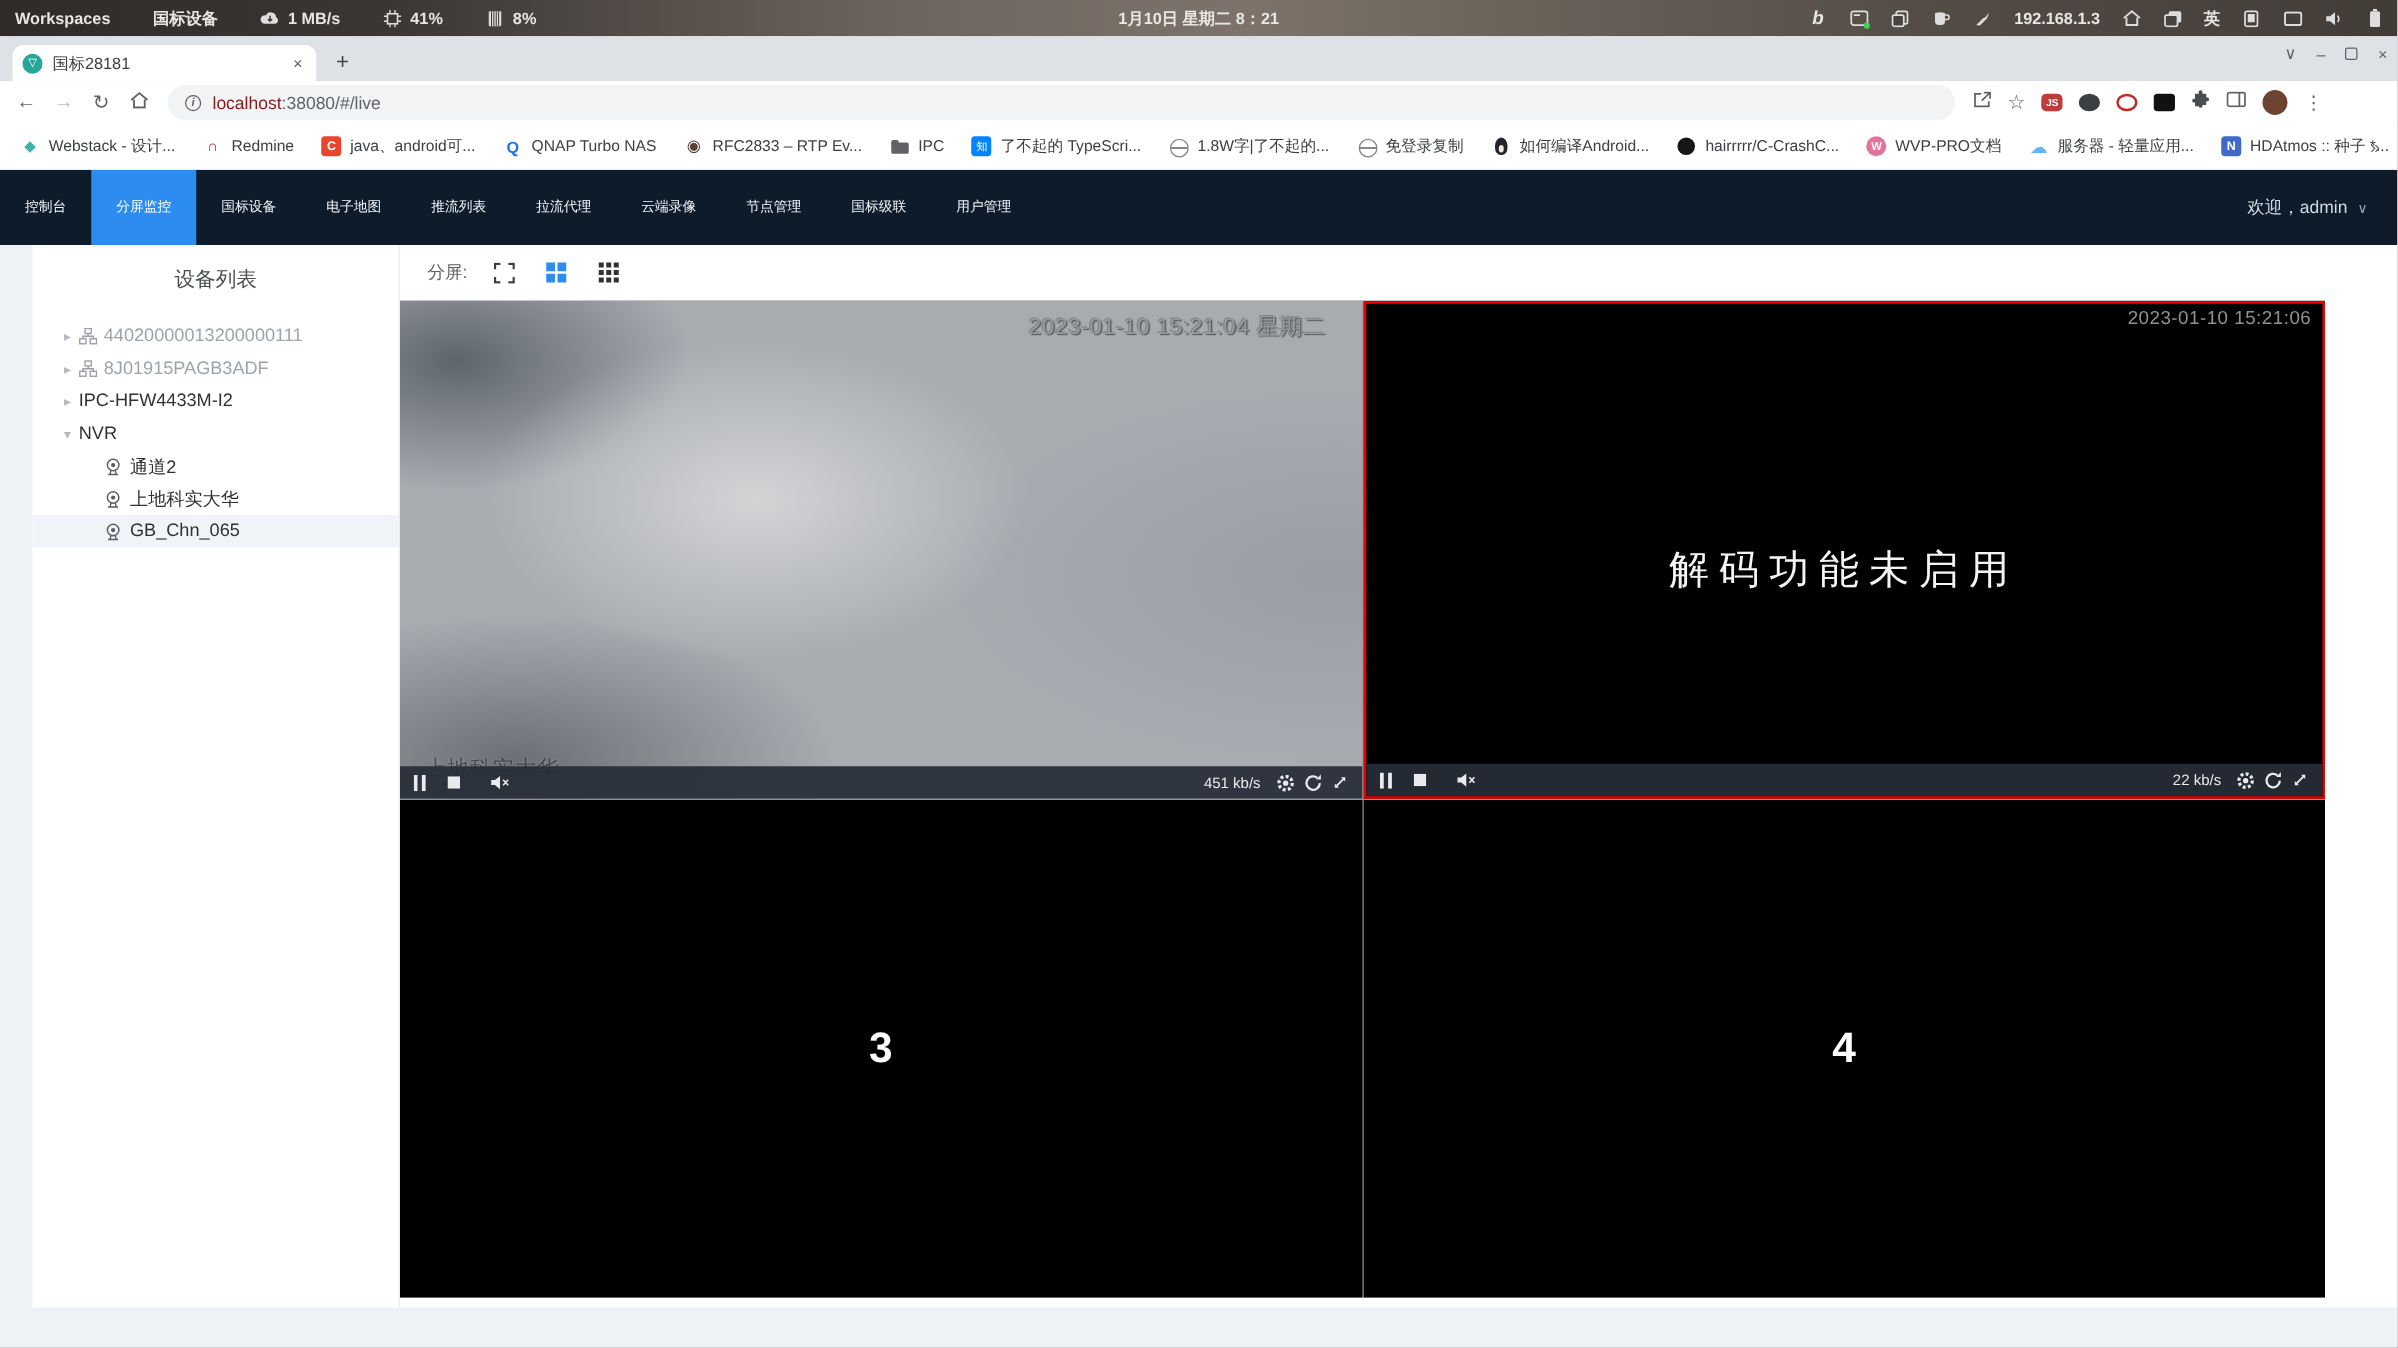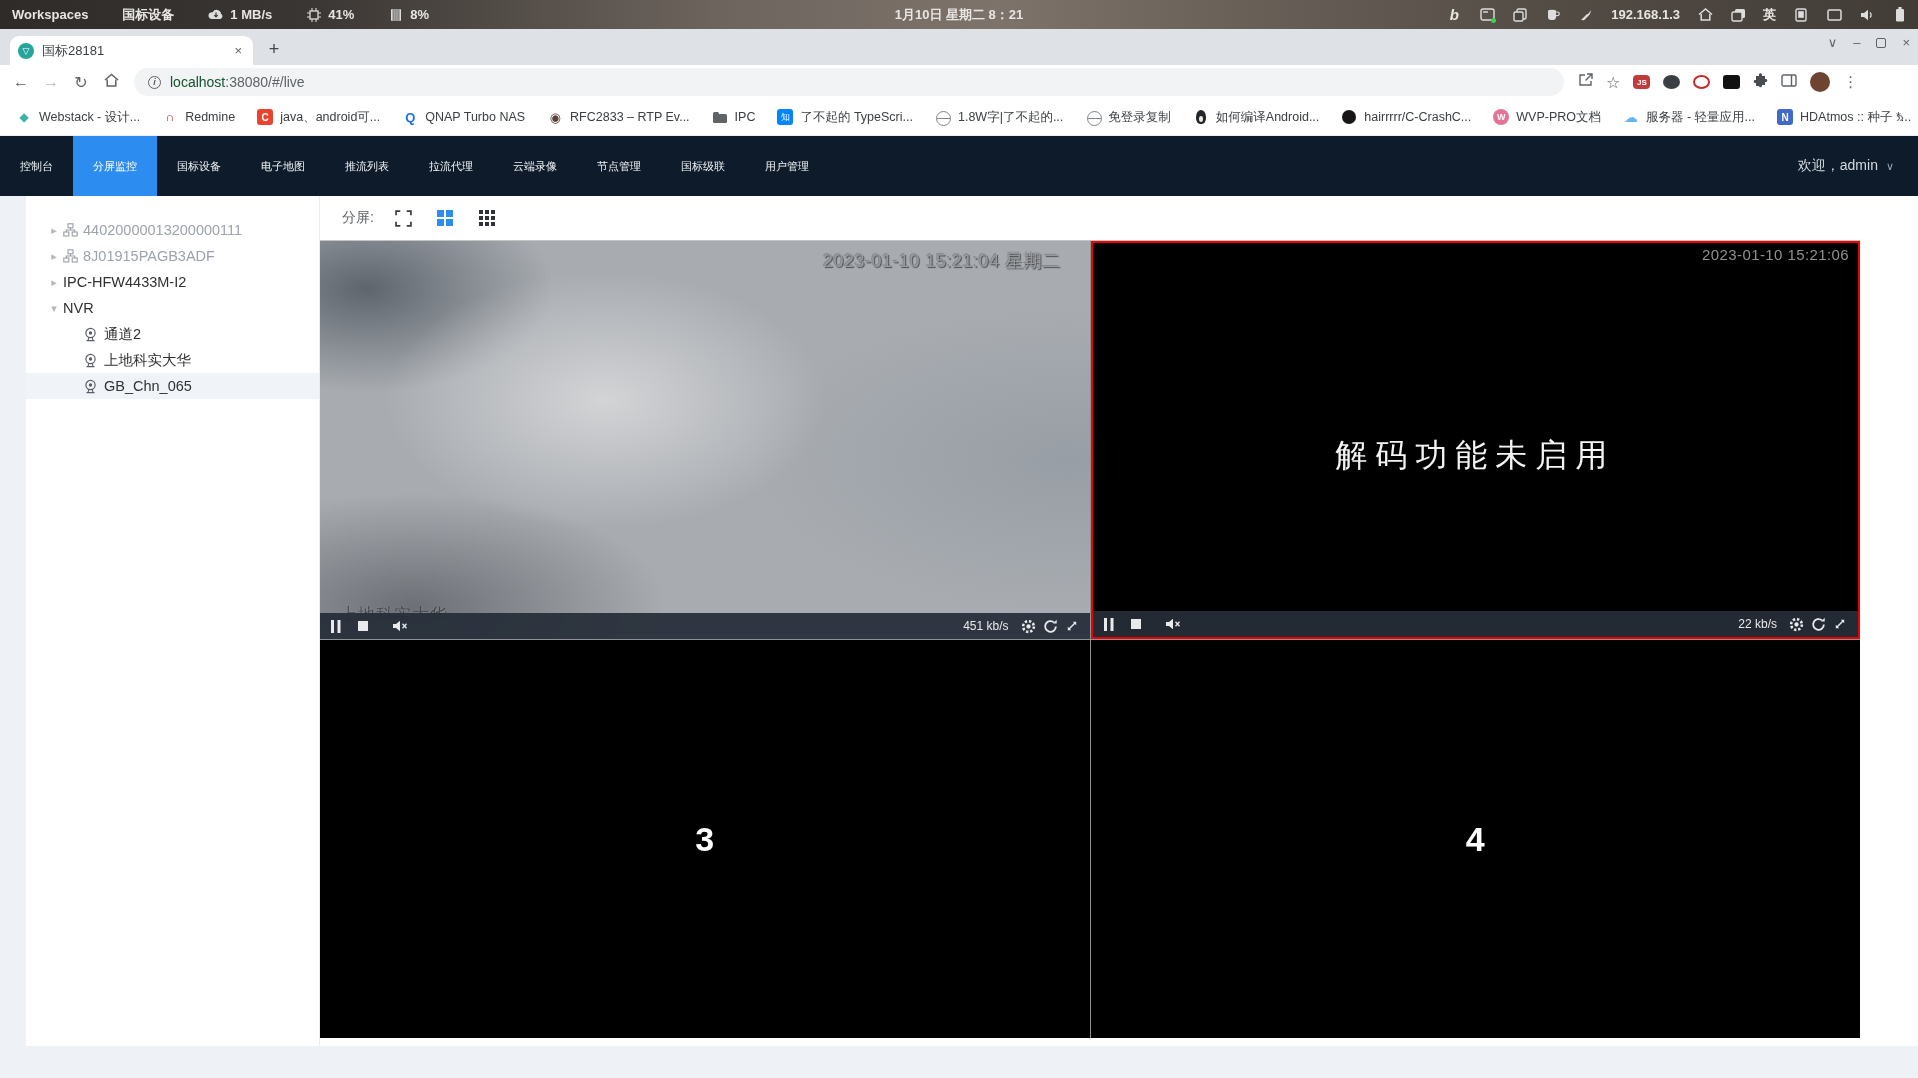--- a/index.html
+++ b/index.html
@@ -33,21 +33,21 @@
   .maxbox { width:10px; height:10px; border:1.5px solid #5f6368; border-radius:2px; display:inline-block; }
 
   .urlrow { position:absolute; left:0; top:65px; width:100%; height:34px; background:#fff; display:flex; align-items:center; }
   .navbtn { width:30px; text-align:center; font-size:16px; color:#5f6368; flex:none; }
   .navbtn.disabled { color:#b8bcc1; }
   .omnibox { margin-left:8px; width:1430px; height:28px; background:#f1f3f4; border-radius:14px; display:flex; align-items:center;
     padding:0 14px; gap:9px; }
   .info-badge { width:13px; height:13px; border:1.2px solid #5f6368; border-radius:50%; color:#5f6368; font-size:9px;
     line-height:11px; text-align:center; flex:none; font-style:italic; font-weight:700; }
   .url { font-size:14px; white-space:nowrap; }
-  .url .host { color:#14532d; }
+  .url .host { color:#7f1d1d; }
   .url .rest { color:#5f6368; }
   .urlicons { display:flex; align-items:center; gap:13px; margin-left:14px; color:#5f6368; }
   .ext { width:17px; height:14px; border-radius:4px; display:flex; align-items:center; justify-content:center;
     font-size:8px; font-weight:700; color:#fff; }
   .avatar { width:20px; height:20px; border-radius:50%; background:#6d4332; }
   .dots { font-size:15px; color:#5f6368; }
 
   .bmrow { position:absolute; left:0; top:99px; width:100%; height:37px; background:#fff; display:flex; align-items:center;
     gap:22px; padding-left:16px; border-bottom:1px solid #ececec; }
   .bm { display:flex; align-items:center; gap:7px; white-space:nowrap; }
@@ -368,20 +368,21 @@
     <span class="nav-item">用户管理</span>
     <span class="nav-right">
       <span>欢迎，admin</span>
       <span class="chev">∨</span>
     </span>
   </div>
 
   <div class="page">
 
     <div class="sidebar">
+      <div class="sb-title">设备列表</div>
       <div class="tree">
         <div class="trow">
           <span class="caret">▸</span>
           <span class="ticon">
             <svg width="15" height="14" viewBox="0 0 15 14">
                 <rect x="5" y="0.8" width="5" height="4" fill="none" stroke="#9a9ea6" stroke-width="1.1"></rect>
                 <rect x="0.8" y="9" width="5" height="4" fill="none" stroke="#9a9ea6" stroke-width="1.1"></rect>
                 <rect x="9.2" y="9" width="5" height="4" fill="none" stroke="#9a9ea6" stroke-width="1.1"></rect>
                 <path d="M7.5 4.8v2.2M3.3 9V7h8.4v2" fill="none" stroke="#9a9ea6" stroke-width="1.1"></path>
               </svg>

